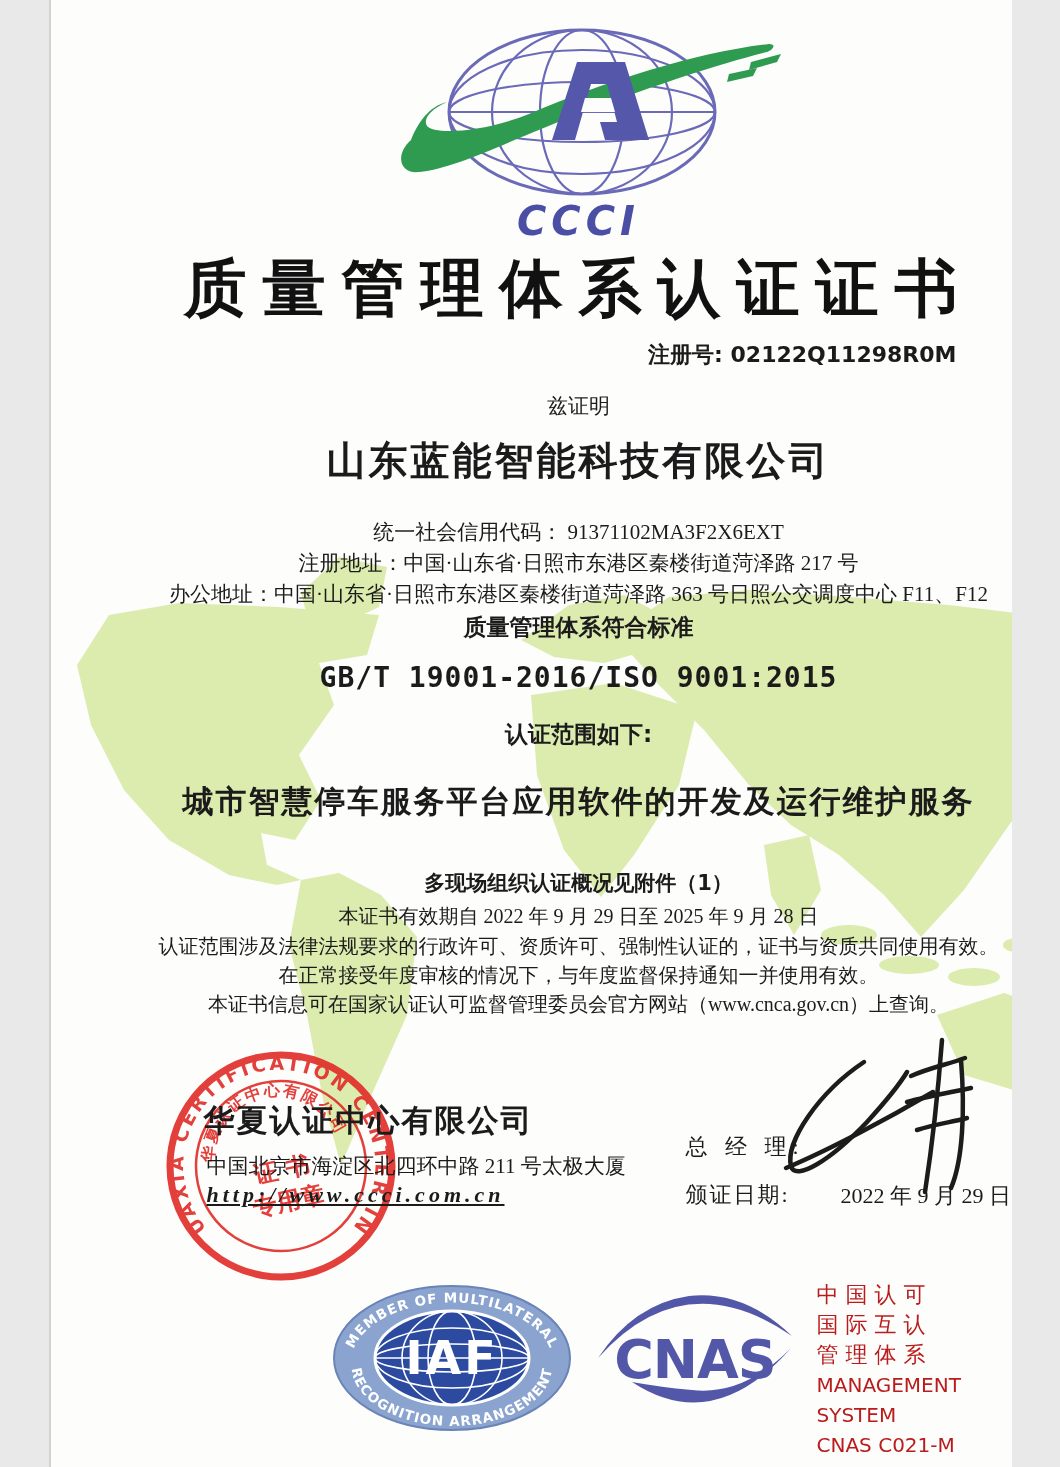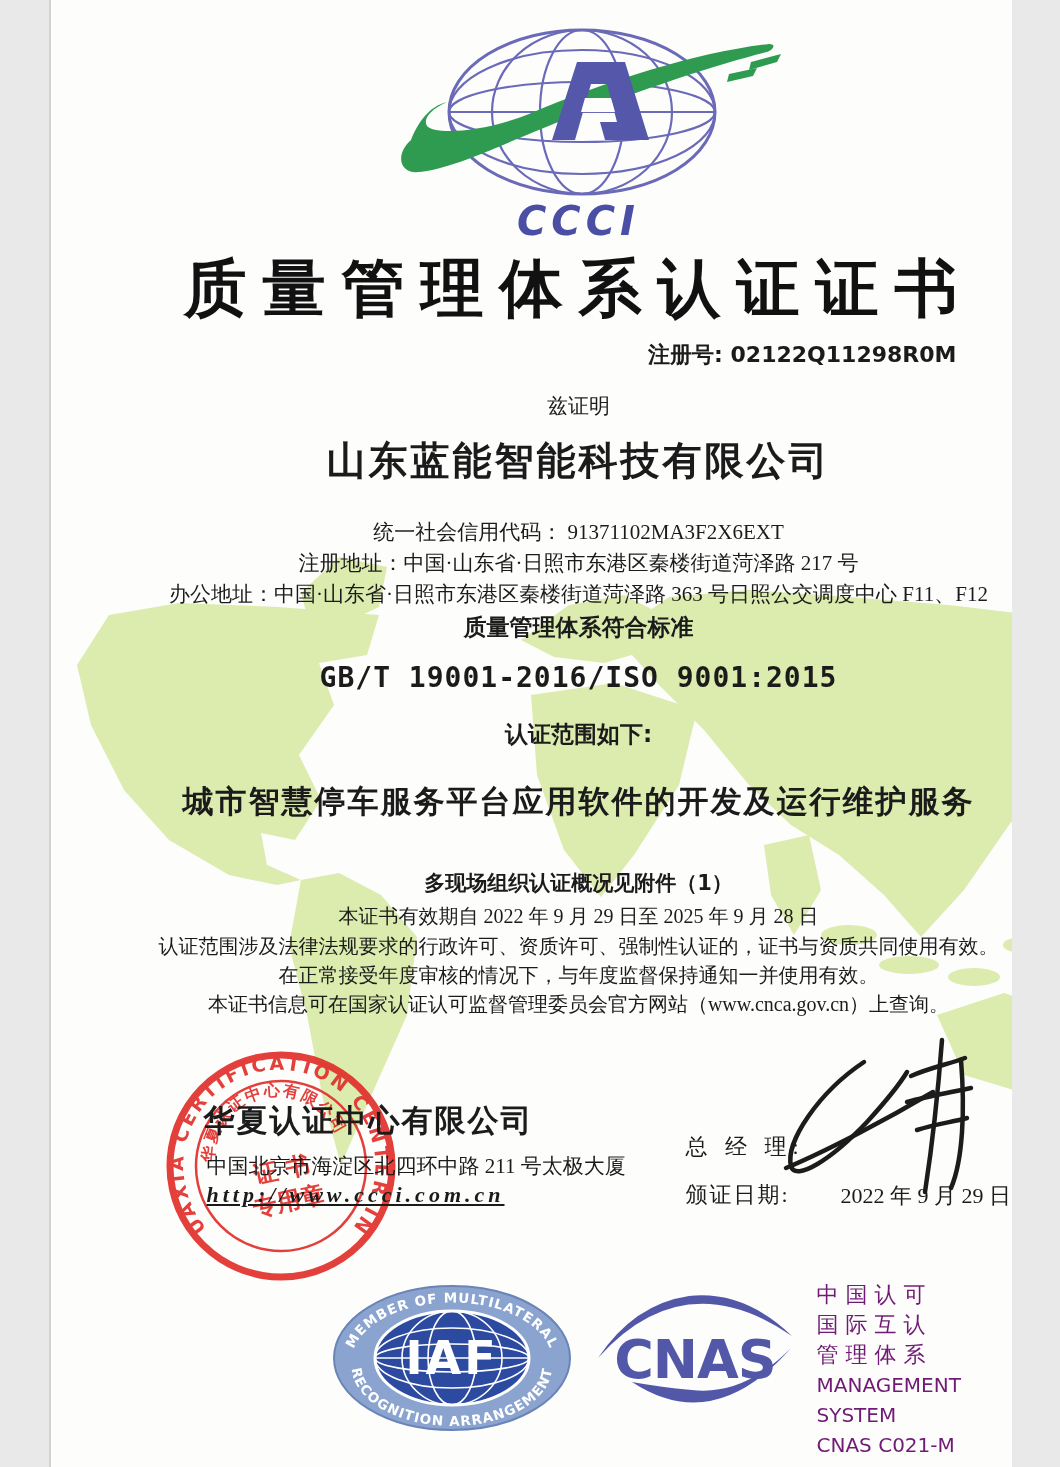--- a/index.html
+++ b/index.html
@@ -30,21 +30,21 @@
   .legal1{top:933px;font-size:20px;}
   .legal2{top:962px;font-size:20px;}
   .legal3{top:991px;font-size:20px;}
   .issuer-name{left:155px;top:1100px;font-size:31px;font-weight:700;letter-spacing:2px;z-index:3;}
   .issuer-addr{left:158px;top:1152px;font-size:21px;z-index:3;}
   .issuer-web{left:158px;top:1182px;font-size:22px;font-weight:700;letter-spacing:4px;
               text-decoration:underline;z-index:3;font-style:italic;}
   .gm-label{left:637px;top:1112px;font-size:22px;letter-spacing:6px;z-index:3;margin-top:20px;}
   .date-label{left:637px;top:1180px;font-size:22px;letter-spacing:2px;z-index:3;}
   .date-value{left:792px;top:1181px;font-size:22px;z-index:3;}
-  .cnas-text{left:768px;top:1280px;color:#701a75;z-index:3;line-height:30px;
+  .cnas-text{left:768px;top:1280px;color:#b91c1c;z-index:3;line-height:30px;
              font-family:"DejaVu Sans","Liberation Sans",sans-serif;}
   .cnas-text .zh{font-size:22px;letter-spacing:7px;}
   .cnas-text .en{font-size:20px;letter-spacing:0px;}
   .scan-edge-l{left:0;top:0;width:2px;height:1467px;background:#d2d2d2;z-index:5;}
   .scan-edge-r{left:1052px;top:0;width:2px;height:1467px;background:#c9c9c9;z-index:5;}
   .z2{z-index:2;}
   svg text{font-family:"DejaVu Sans","Liberation Sans",sans-serif;}
 </style>
 </head>
 <body>

